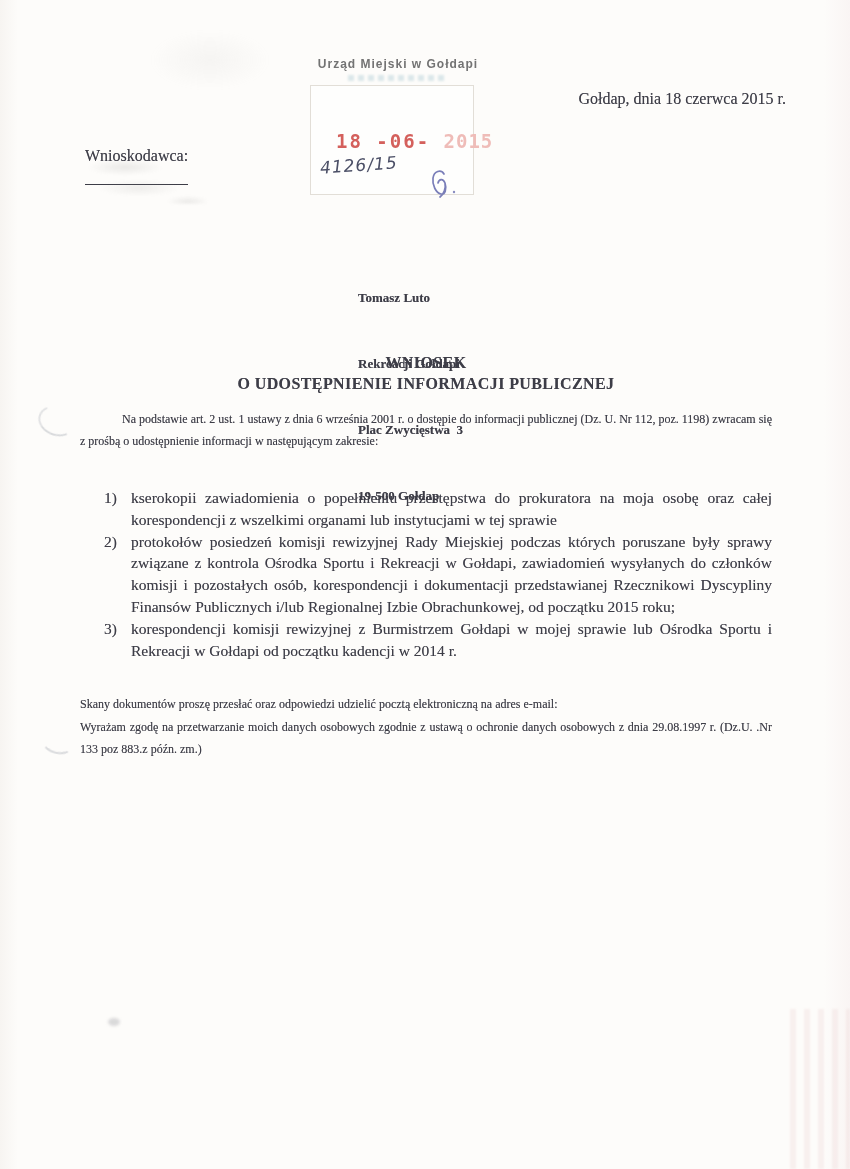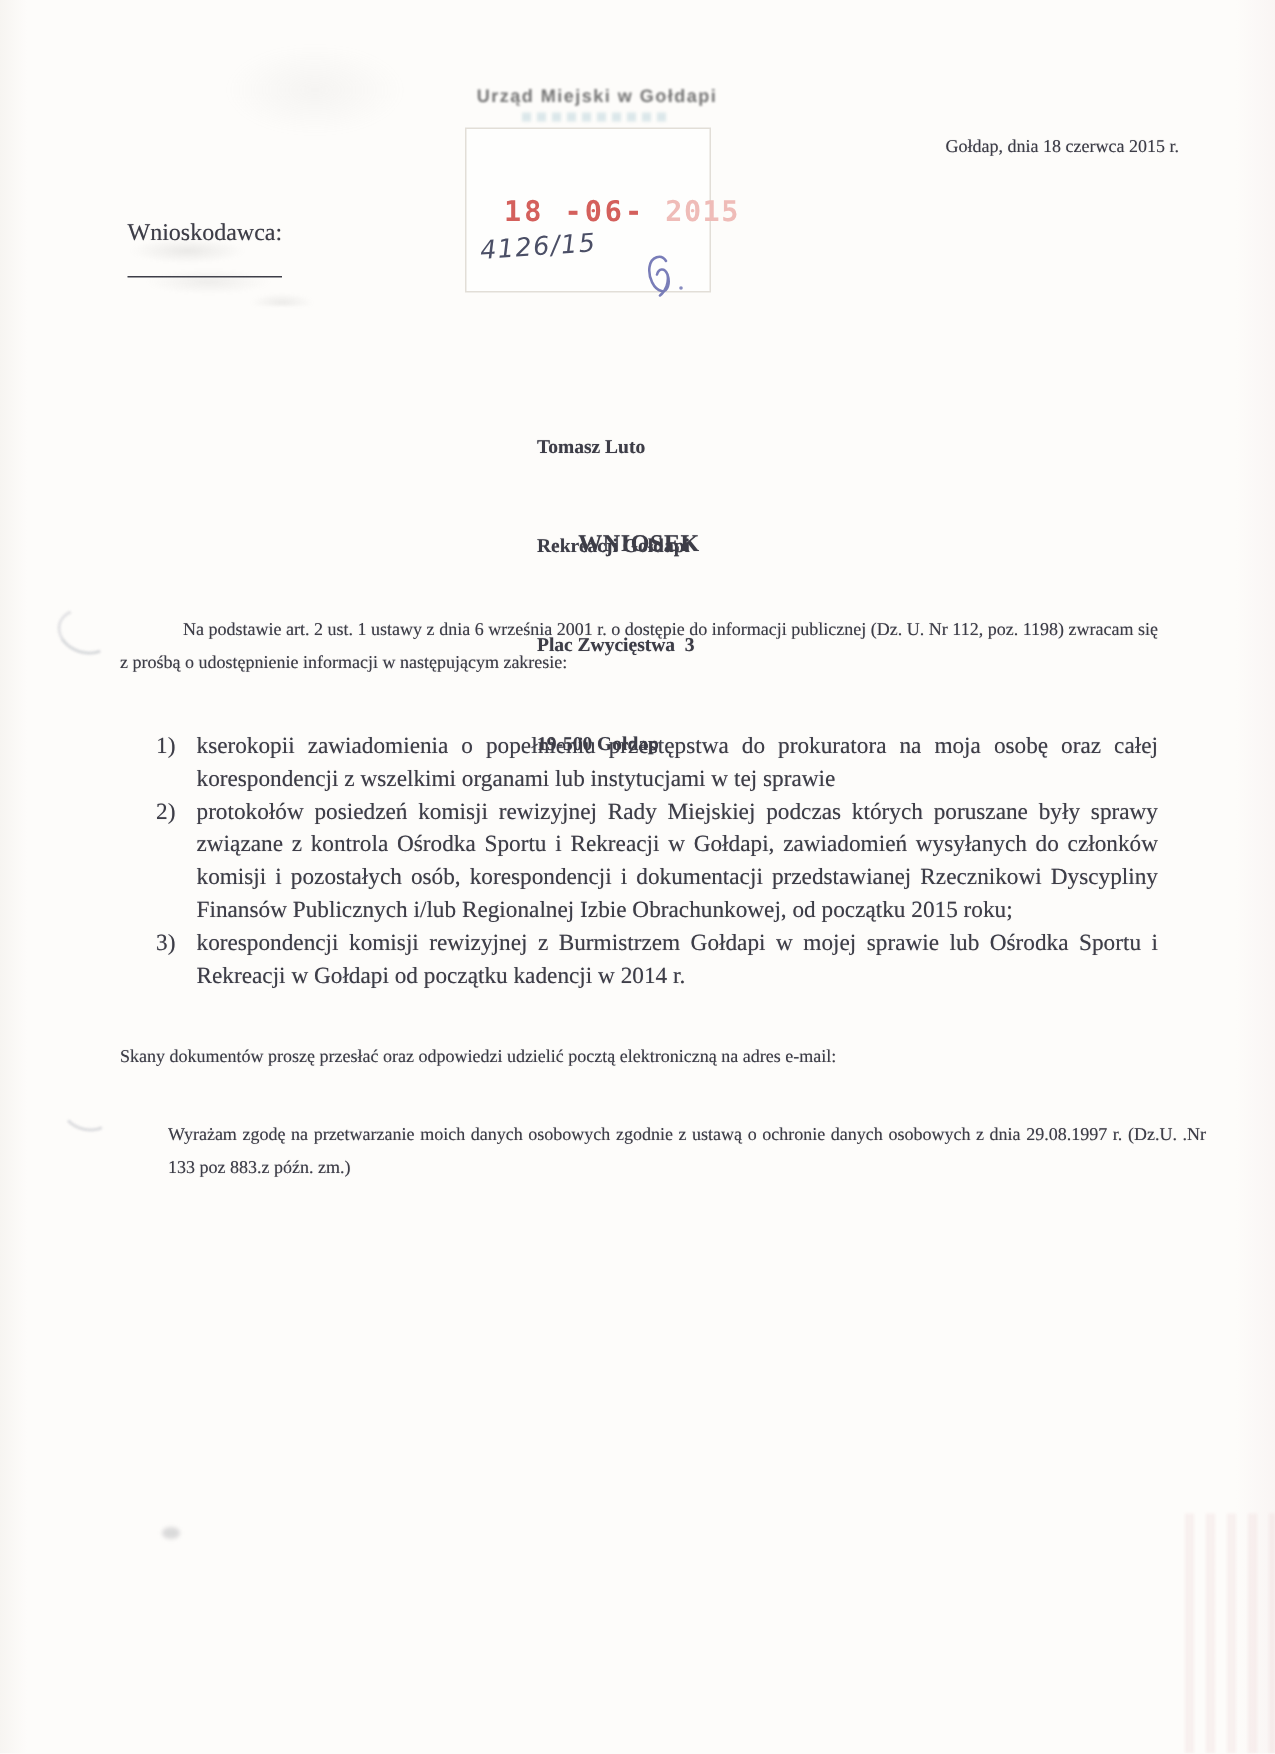--- a/index.html
+++ b/index.html
@@ -12,21 +12,21 @@
   .paper{
     position:absolute;inset:0;
     background:
       linear-gradient(90deg, rgba(235,230,225,.35) 0, rgba(255,255,255,0) 18px),
       linear-gradient(270deg, rgba(246,238,238,.5) 0, rgba(255,255,255,0) 26px),
       #fdfcfa;
   }
   .txt{ text-shadow:0 0 .5px rgba(70,70,80,.55); }
 
   
-  .date-line{position:absolute;top:90px;right:64px;font-size:12px;}
+  .date-line{position:absolute;top:90px;right:64px;font-size:16px;}
   .applicant{position:absolute;top:129px;left:85px;font-size:16px;
     border-bottom:1.5px solid #3d3d47;padding-bottom:19px;margin-top:18px;}
   .redaction-smudge{position:absolute;top:158px;left:76px;width:140px;height:46px;
     background:
       radial-gradient(ellipse 55px 12px at 35% 20%, rgba(150,150,150,.18), transparent 70%),
       radial-gradient(ellipse 60px 12px at 45% 65%, rgba(150,150,150,.14), transparent 70%),
       radial-gradient(ellipse 30px 9px at 80% 95%, rgba(150,150,150,.16), transparent 70%);
     filter:blur(1px);}
 
   
@@ -60,21 +60,21 @@
 
   
   .para{position:absolute;left:80px;width:692px;font-size:12px;line-height:22px;
     text-align:justify;}
   .intro{top:408px;text-indent:42px;}
   .req-list{position:absolute;left:104px;top:487px;width:668px;}
   .req-item{display:flex;font-size:15.5px;line-height:21.8px;}
   .req-num{flex:0 0 27px;}
   .req-text{flex:1;text-align:justify;}
   .delivery{top:693px;}
-  .consent{top:745px;margin-left:32px;}
+  .consent{top:716px;}
 
   
   .pen-curve-1{position:absolute;left:38px;top:406px;width:34px;height:26px;
     border:2px solid rgba(120,125,140,.28);border-color:transparent transparent rgba(120,125,140,.28) rgba(120,125,140,.2);
     border-radius:50%;transform:rotate(18deg);filter:blur(.6px);}
   .pen-curve-2{position:absolute;left:42px;top:732px;width:28px;height:18px;
     border:2px solid rgba(120,125,140,.25);border-color:transparent transparent rgba(120,125,140,.25) transparent;
     border-radius:50%;transform:rotate(12deg);filter:blur(.7px);}
   .smudge-dot{position:absolute;left:108px;top:1018px;width:12px;height:8px;
     background:rgba(140,140,145,.3);border-radius:50%;filter:blur(1.5px);}
@@ -108,20 +108,21 @@
 
 <div class="recipient txt">
   <div>Tomasz Luto</div>
   <div>Rekreacji Gołdapi</div>
   <div>Plac Zwycięstwa  3</div>
   <div>19-500 Gołdap</div>
 </div>
 
 <div class="doc-title txt">
   <div>WNIOSEK</div>
+  <div>O UDOSTĘPNIENIE INFORMACJI PUBLICZNEJ</div>
 </div>
 
 <div class="para intro txt">Na podstawie art. 2 ust. 1 ustawy z dnia 6 września 2001 r. o dostępie do informacji publicznej  (Dz. U. Nr 112, poz. 1198) zwracam się z prośbą o udostępnienie informacji w następującym zakresie:</div>
 
 <div class="req-list">
   <div class="req-item txt">
     <span class="req-num">1)</span>
     <span class="req-text">kserokopii zawiadomienia o popełnieniu przestępstwa do prokuratora na moja osobę oraz całej korespondencji z wszelkimi organami lub instytucjami w tej sprawie</span>
   </div>
   <div class="req-item txt">

